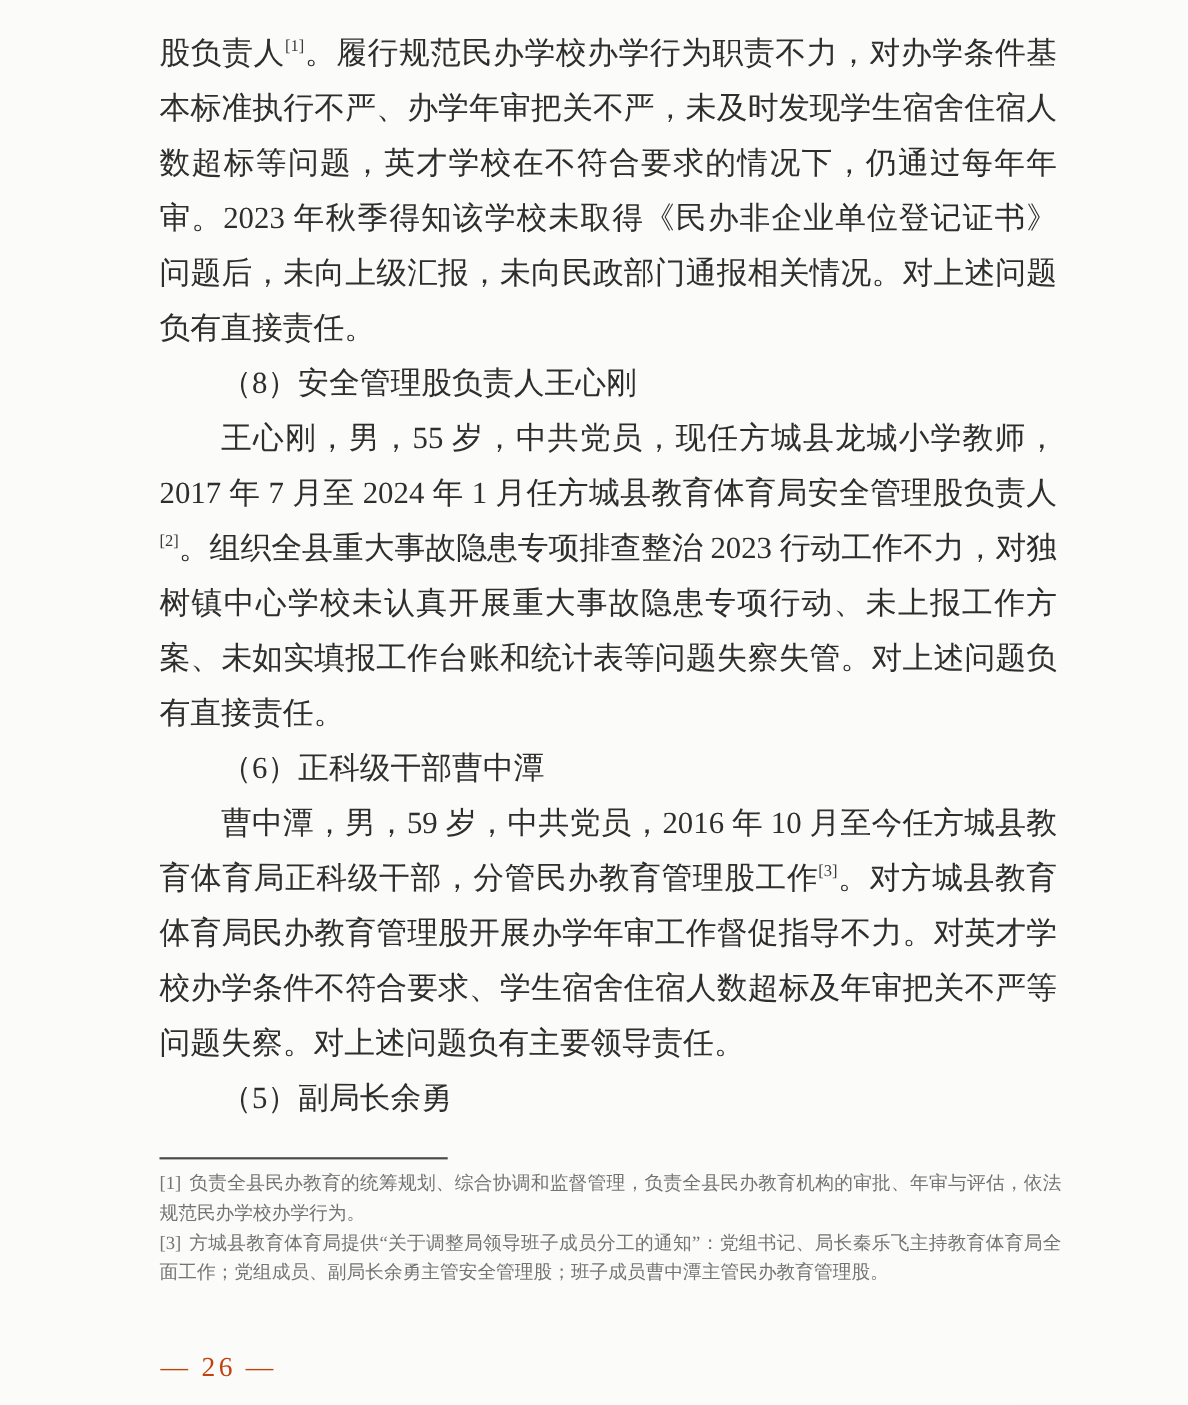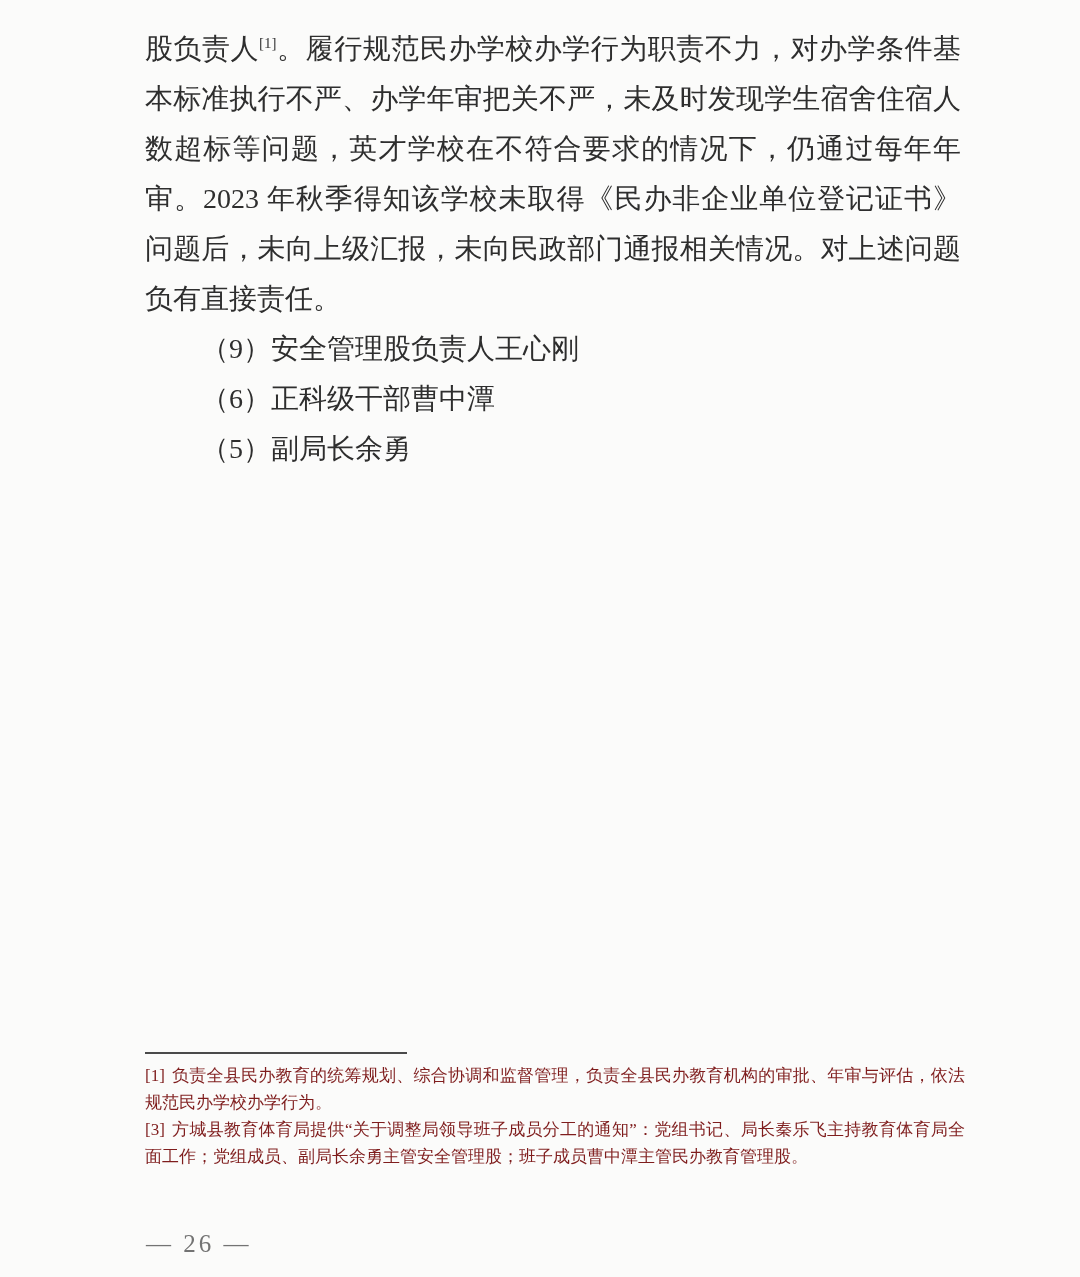--- a/index.html
+++ b/index.html
@@ -47,40 +47,42 @@
     left: 145px;
     top: 1062px;
     width: 820px;
   }
   .footnote {
     margin: 0;
     font-size: 17px;
     line-height: 27px;
     text-align: justify;
     text-justify: inter-ideograph;
-    color: #7f1d1d;
+    color: #737373;
   }
   .fn-marker { margin-right: 7px; }
   .page-number {
     position: absolute;
     left: 146px;
     top: 1230px;
     font-size: 25px;
     letter-spacing: 3px;
-    color: #737373;
+    color: #c2410c;
   }
 </style>
 </head>
 <body>
 
 <div class="page">
   <div class="doc-body">
       <p class="para">股负责人<sup class="fn-ref">[1]</sup>。履行规范民办学校办学行为职责不力，对办学条件基本标准执行不严、办学年审把关不严，未及时发现学生宿舍住宿人数超标等问题，英才学校在不符合要求的情况下，仍通过每年年审。2023 年秋季得知该学校未取得《民办非企业单位登记证书》问题后，未向上级汇报，未向民政部门通报相关情况。对上述问题负有直接责任。</p>
-      <p class="para indent">（9）安全管理股负责人王心刚</p>
+      <p class="para indent">（8）安全管理股负责人王心刚</p>
+      <p class="para indent">王心刚，男，55 岁，中共党员，现任方城县龙城小学教师，2017 年 7 月至 2024 年 1 月任方城县教育体育局安全管理股负责人<sup class="fn-ref">[2]</sup>。组织全县重大事故隐患专项排查整治 2023 行动工作不力，对独树镇中心学校未认真开展重大事故隐患专项行动、未上报工作方案、未如实填报工作台账和统计表等问题失察失管。对上述问题负有直接责任。</p>
       <p class="para indent">（6）正科级干部曹中潭</p>
+      <p class="para indent">曹中潭，男，59 岁，中共党员，2016 年 10 月至今任方城县教育体育局正科级干部，分管民办教育管理股工作<sup class="fn-ref">[3]</sup>。对方城县教育体育局民办教育管理股开展办学年审工作督促指导不力。对英才学校办学条件不符合要求、学生宿舍住宿人数超标及年审把关不严等问题失察。对上述问题负有主要领导责任。</p>
       <p class="para indent">（5）副局长余勇</p>
     </div>
   <div class="fn-sep"></div>
   <div class="footnotes">
       <p class="footnote"><span class="fn-marker">[1]</span>负责全县民办教育的统筹规划、综合协调和监督管理，负责全县民办教育机构的审批、年审与评估，依法规范民办学校办学行为。</p>
       <p class="footnote"><span class="fn-marker">[3]</span>方城县教育体育局提供“关于调整局领导班子成员分工的通知”：党组书记、局长秦乐飞主持教育体育局全面工作；党组成员、副局长余勇主管安全管理股；班子成员曹中潭主管民办教育管理股。</p>
     </div>
   <div class="page-number">— 26 —</div>
 </div>
 

